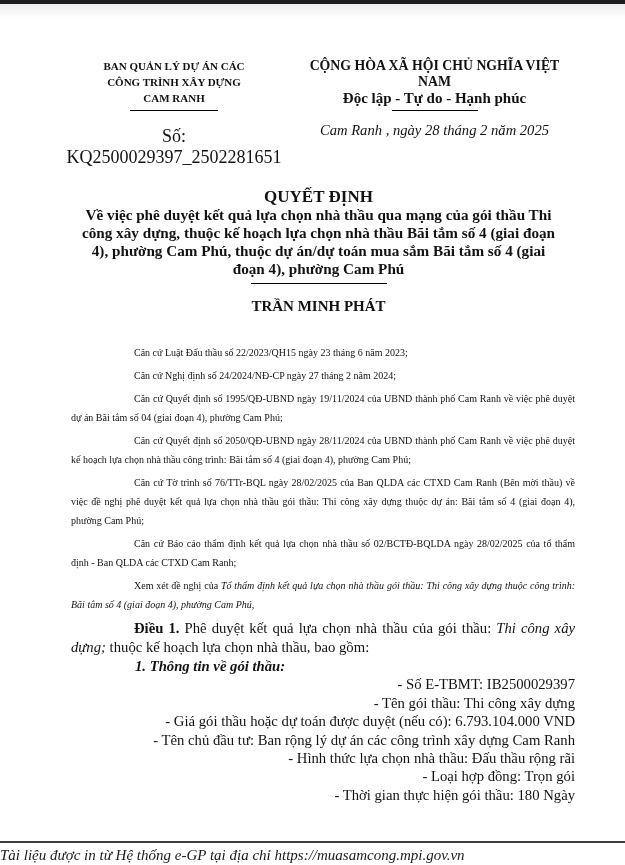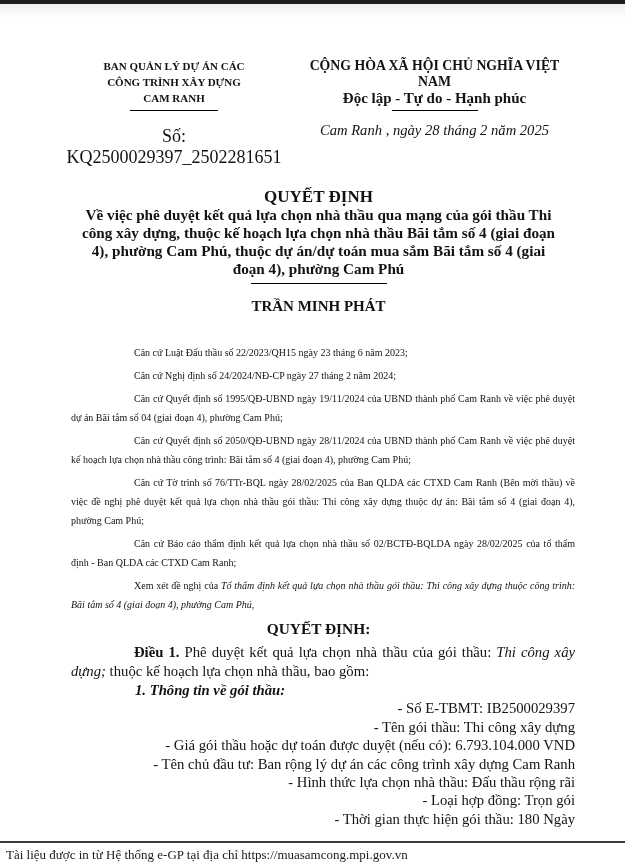--- a/index.html
+++ b/index.html
@@ -45,21 +45,21 @@
   .decide-heading{text-align:center;font-weight:bold;font-size:15.4px;margin:5px 50px 0 62px;line-height:19px;}
   .article{margin:5px 50px 0 71px;font-size:14.7px;line-height:19px;text-align:justify;text-indent:63px;}
   .sec-heading{margin:0 50px 0 135px;font-weight:bold;font-style:italic;font-size:14.7px;line-height:18.4px;}
   .list{margin:0 50px 0 135px;font-size:14.7px;line-height:18.4px;}
   .list div{white-space:nowrap;text-align:right;}
   .sec2-wrap{margin:1px 51px 0 93px;border-bottom:1.5px solid #000;padding-bottom:0px;}
   .sec2-heading{display:inline-block;margin-left:42px;font-weight:bold;font-style:italic;font-size:15px;line-height:18px;}
 
   
   .footer-line{position:absolute;left:0;right:0;top:841px;height:2px;background:#3d3d3f;}
-  .footer-text{position:absolute;left:6px;top:847px;font-size:13px;color:#1a1a1a;}
+  .footer-text{position:absolute;left:0;top:847px;font-size:15px;font-style:italic;color:#1a1a1a;}
 </style>
 </head>
 <body>
 
 <div class="page">
   <div class="topbar"></div>
   <div class="topglow"></div>
 
   <div class="header">
     <div class="h-left">
@@ -88,21 +88,20 @@
   <div class="preamble">
     <p>Căn cứ Luật Đấu thầu số 22/2023/QH15 ngày 23 tháng 6 năm 2023;</p>
     <p>Căn cứ Nghị định số 24/2024/NĐ-CP ngày 27 tháng 2 năm 2024;</p>
     <p>Căn cứ Quyết định số 1995/QĐ-UBND ngày 19/11/2024 của UBND thành phố Cam Ranh về việc phê duyệt dự án Bãi tắm số 04 (giai đoạn 4), phường Cam Phú;</p>
     <p>Căn cứ Quyết định số 2050/QĐ-UBND ngày 28/11/2024 của UBND thành phố Cam Ranh về việc phê duyệt kế hoạch lựa chọn nhà thầu công trình: Bãi tắm số 4 (giai đoạn 4), phường Cam Phú;</p>
     <p>Căn cứ Tờ trình số 76/TTr-BQL ngày 28/02/2025 của Ban QLDA các CTXD Cam Ranh (Bên mời thầu) về việc đề nghị phê duyệt kết quả lựa chọn nhà thầu gói thầu: Thi công xây dựng thuộc dự án: Bãi tắm số 4 (giai đoạn 4), phường Cam Phú;</p>
     <p>Căn cứ Báo cáo thẩm định kết quả lựa chọn nhà thầu số 02/BCTĐ-BQLDA ngày 28/02/2025 của tổ thẩm định - Ban QLDA các CTXD Cam Ranh;</p>
     <p><span>Xem xét đề nghị của </span><span class="it">Tổ thẩm định kết quả lựa chọn nhà thầu gói thầu: Thi công xây dựng thuộc công trình: Bãi tắm số 4 (giai đoạn 4), phường Cam Phú,</span></p>
   </div>
 
-  <div class="decide-heading">QUYẾT ĐỊNH:</div>
 
   <p class="article"><span class="b">Điều 1.</span><span> Phê duyệt kết quả lựa chọn nhà thầu của gói thầu: </span><span class="it">Thi công xây dựng;</span><span> thuộc kế hoạch lựa chọn nhà thầu, bao gồm:</span></p>
 
   <div class="sec-heading">1. Thông tin về gói thầu:</div>
 
   <div class="list">
     <div>- Số E-TBMT: IB2500029397</div>
     <div>- Tên gói thầu: Thi công xây dựng</div>
     <div>- Giá gói thầu hoặc dự toán được duyệt (nếu có): 6.793.104.000 VND</div>
     <div>- Tên chủ đầu tư: Ban rộng lý dự án các công trình xây dựng Cam Ranh</div>

